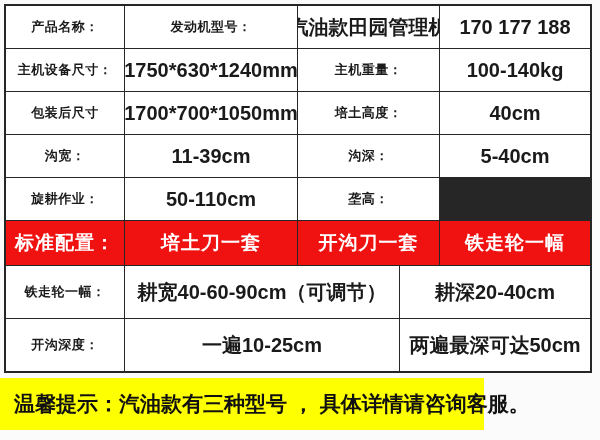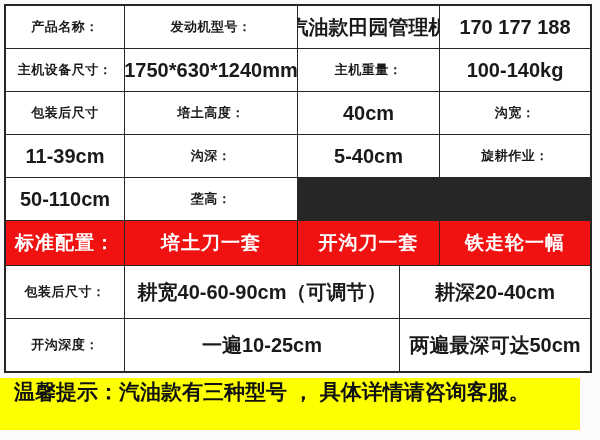--- a/index.html
+++ b/index.html
@@ -36,23 +36,23 @@
   .cell.label { font-size:13px; letter-spacing:0.5px; }
   .cell.value { font-size:20px; }
   .cell.red-cell {
     background:var(--accent-red,#f01111);
     color:#ffffff;
     font-size:19px;
     letter-spacing:1px;
   }
   .notice {
     position:absolute; left:0; top:378px;
-    width:580px; height:52px;
+    width:484px; height:52px;
     background:var(--notice-yellow,#feff00);
-    display:flex; align-items:flex-start;
+    display:flex; align-items:center;
     padding-left:14px;
     box-sizing:border-box;
   }
   .notice span {
     color:#111111;
     font-size:21px;
     font-weight:bold;
     white-space:nowrap;
   }
 </style>
@@ -68,20 +68,21 @@
       <div class="cell label">发动机型号：</div>
       <div class="cell value">汽油款田园管理机</div>
       <div class="cell value">170 177 188</div>
 
       <div class="cell label">主机设备尺寸：</div>
       <div class="cell value">1750*630*1240mm</div>
       <div class="cell label">主机重量：</div>
       <div class="cell value">100-140kg</div>
 
       <div class="cell label">包装后尺寸</div>
+      <div class="cell value">1700*700*1050mm</div>
       <div class="cell label">培土高度：</div>
       <div class="cell value">40cm</div>
 
       <div class="cell label">沟宽：</div>
       <div class="cell value">11-39cm</div>
       <div class="cell label">沟深：</div>
       <div class="cell value">5-40cm</div>
 
       <div class="cell label">旋耕作业：</div>
       <div class="cell value">50-110cm</div>
@@ -89,21 +90,21 @@
     </div>
 
     <div class="grid redrow">
       <div class="cell red-cell">标准配置：</div>
       <div class="cell red-cell">培土刀一套</div>
       <div class="cell red-cell">开沟刀一套</div>
       <div class="cell red-cell">铁走轮一幅</div>
     </div>
 
     <div class="grid bottom">
-      <div class="cell label">包装后尺寸：</div>
+      <div class="cell label">铁走轮一幅：</div>
       <div class="cell value">耕宽40-60-90cm（可调节）</div>
       <div class="cell value">耕深20-40cm</div>
 
       <div class="cell label">开沟深度：</div>
       <div class="cell value">一遍10-25cm</div>
       <div class="cell value">两遍最深可达50cm</div>
     </div>
 
   </div>
 

